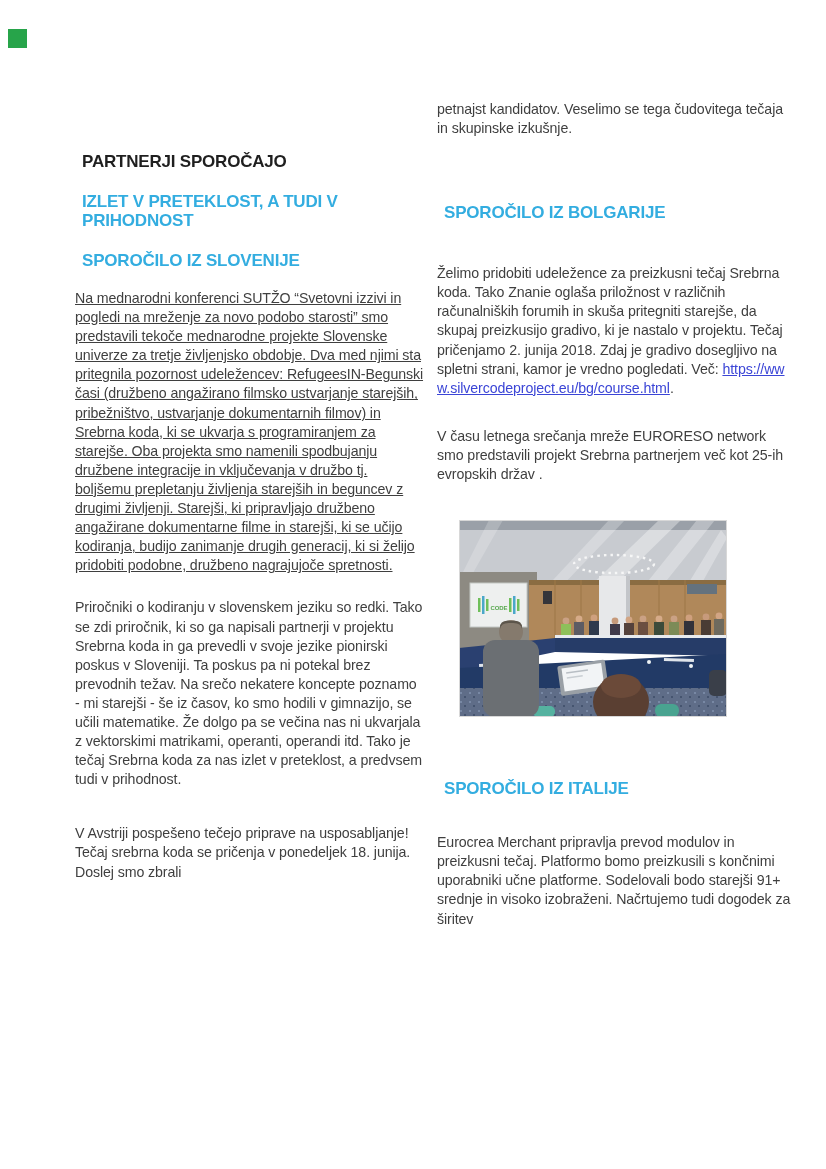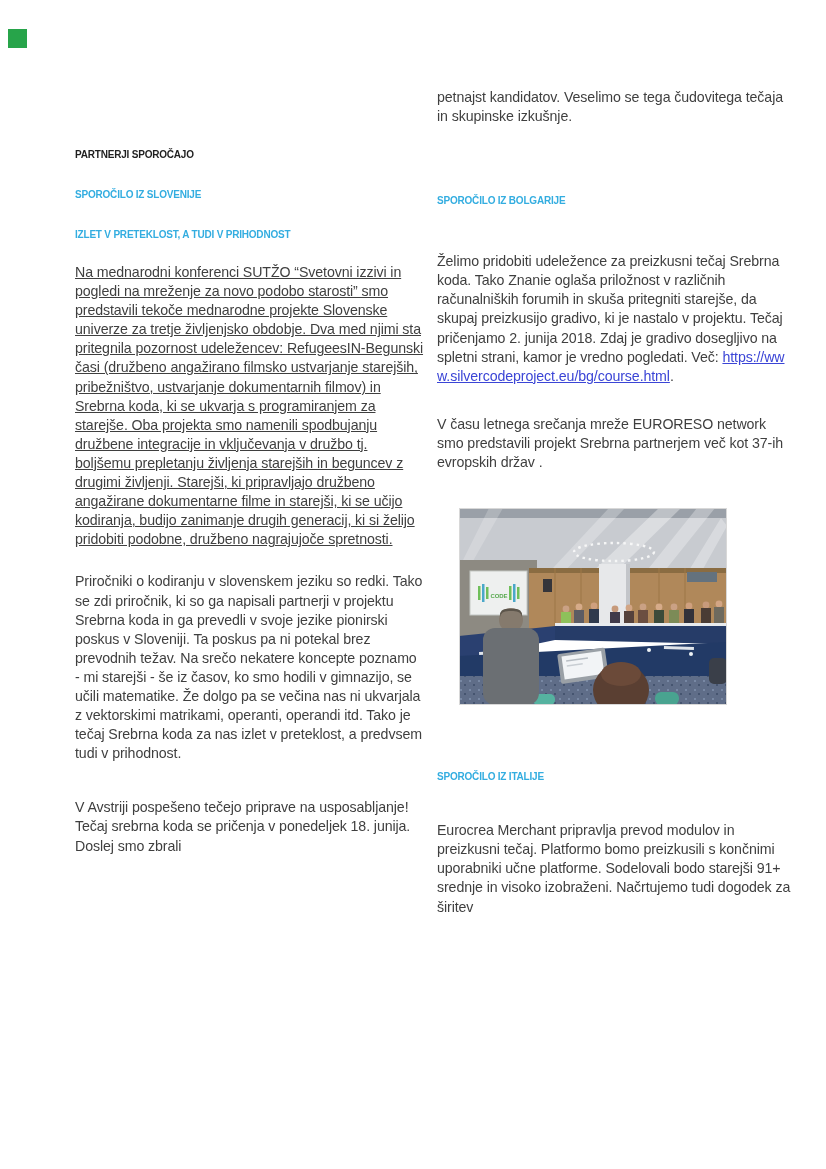--- a/index.html
+++ b/index.html
@@ -3,23 +3,23 @@
 <meta charset="utf-8">
 <style>
   html,body{margin:0;padding:0;background:#ffffff;}
   .page{
     position:relative;width:826px;height:1169px;background:#ffffff;overflow:hidden;
     font-family:"Liberation Sans",sans-serif;color:#3f3f3f;
   }
   .logo-square{position:absolute;left:8px;top:29px;width:19px;height:19px;background:#27a44a;}
   .col{position:absolute;font-size:14.2px;line-height:19.1px;letter-spacing:-0.1px;}
   .col-left{left:75px;top:145px;width:350px;}
-  .col-right{left:437px;top:88px;width:356px;}
+  .col-right{left:437px;top:100px;width:356px;}
   p{margin:0;}
-  h1,h2{margin:0;font-size:10px;line-height:19px;font-weight:700;letter-spacing:-0.2px;}
+  h1,h2{margin:7px;font-size:17px;line-height:19px;font-weight:700;letter-spacing:-0.2px;}
   .h-black{color:#1f1f1f;}
   .h-teal{color:#33ade0;}
   .mt-19{margin-top:19px;text-decoration:underline;}
   .mt-20{margin-top:35px;}
   .mt-21{margin-top:21px;}
   .mt-23{margin-top:23px;}
   .mt-24{margin-top:24px;}
   .mt-29{margin-top:29px;}
   .mt-42{margin-top:42px;}
   .mt-60{margin-top:60px;}
@@ -31,36 +31,36 @@
 </style>
 </head>
 <body>
 
 <div class="page">
 
   <div class="logo-square"></div>
 
   <div class="col col-left">
     <h1 class="h-black">PARTNERJI SPOROČAJO</h1>
+    <h2 class="h-teal mt-21">IZLET V PRETEKLOST, A TUDI V PRIHODNOST</h2>
     <h2 class="h-teal mt-21">SPOROČILO IZ SLOVENIJE</h2>
-    <h2 class="h-teal mt-21">IZLET V PRETEKLOST, A TUDI V PRIHODNOST</h2>
     <p class="mt-19">Na  mednarodni konferenci SUTŽO “Svetovni izzivi in pogledi na mreženje za novo podobo starosti” smo predstavili tekoče mednarodne projekte Slovenske univerze za tretje življenjsko obdobje. Dva med njimi sta pritegnila pozornost udeležencev: RefugeesIN-Begunski časi (družbeno angažirano filmsko ustvarjanje starejših, pribežništvo, ustvarjanje dokumentarnih filmov) in Srebrna koda, ki se ukvarja s programiranjem za starejše. Oba projekta smo namenili spodbujanju družbene integracije in vključevanja v družbo tj. boljšemu prepletanju življenja starejših in beguncev z drugimi življenji. Starejši, ki pripravljajo družbeno angažirane dokumentarne filme in starejši, ki se učijo kodiranja, budijo zanimanje drugih generacij, ki si želijo pridobiti podobne, družbeno nagrajujoče spretnosti.</p>
     <p class="mt-23">Priročniki o kodiranju v slovenskem jeziku so redki. Tako se zdi priročnik, ki so ga napisali partnerji v projektu Srebrna koda in ga prevedli v svoje jezike pionirski poskus v Sloveniji. Ta poskus pa ni potekal brez prevodnih težav. Na srečo nekatere koncepte poznamo - mi starejši - še iz časov, ko smo hodili v gimnazijo, se učili matematike. Že dolgo pa se večina nas ni ukvarjala z vektorskimi matrikami, operanti, operandi itd. Tako je tečaj Srebrna koda za nas izlet v preteklost, a predvsem tudi v prihodnost.</p>
     <p class="mt-20">V Avstriji pospešeno tečejo priprave na usposabljanje! Tečaj srebrna koda se pričenja v ponedeljek 18. junija. Doslej smo zbrali</p>
   </div>
 
   <div class="col col-right">
     <p>petnajst kandidatov. Veselimo se tega čudovitega tečaja in skupinske izkušnje.</p>
 
 
     <h2 class="h-teal mt-65">SPOROČILO IZ BOLGARIJE</h2>
 
     <p class="mt-42"><span> Želimo pridobiti udeležence za preizkusni tečaj Srebrna koda. Tako Znanie oglaša priložnost v različnih računalniških forumih in skuša pritegniti starejše, da skupaj preizkusijo gradivo, ki je nastalo v projektu. Tečaj pričenjamo 2. junija 2018. Zdaj je gradivo dosegljivo na spletni strani, kamor je vredno pogledati. Več: </span><a class="link">https://www.silvercodeproject.eu/bg/course.html</a><span>.</span></p>
 
-    <p class="mt-29">V času letnega srečanja mreže EURORESO network smo predstavili projekt Srebrna partnerjem več kot 37-ih evropskih držav .</p>
+    <p class="mt-29">V času letnega srečanja mreže EURORESO network smo predstavili projekt Srebrna partnerjem več kot 25-ih evropskih držav .</p>
 
     <div class="photo-wrap">
       <svg width="268" height="197" viewBox="0 0 268 197" xmlns="http://www.w3.org/2000/svg">
         <defs>
           <pattern id="carpetdots" width="9" height="9" patternUnits="userSpaceOnUse">
             <rect width="9" height="9" fill="#5f6d88"></rect>
             <circle cx="2" cy="2" r="1" fill="#8fa0bd" opacity="0.7"></circle>
             <circle cx="6" cy="6" r="1" fill="#2e3c57" opacity="0.7"></circle>
           </pattern>
         </defs>

